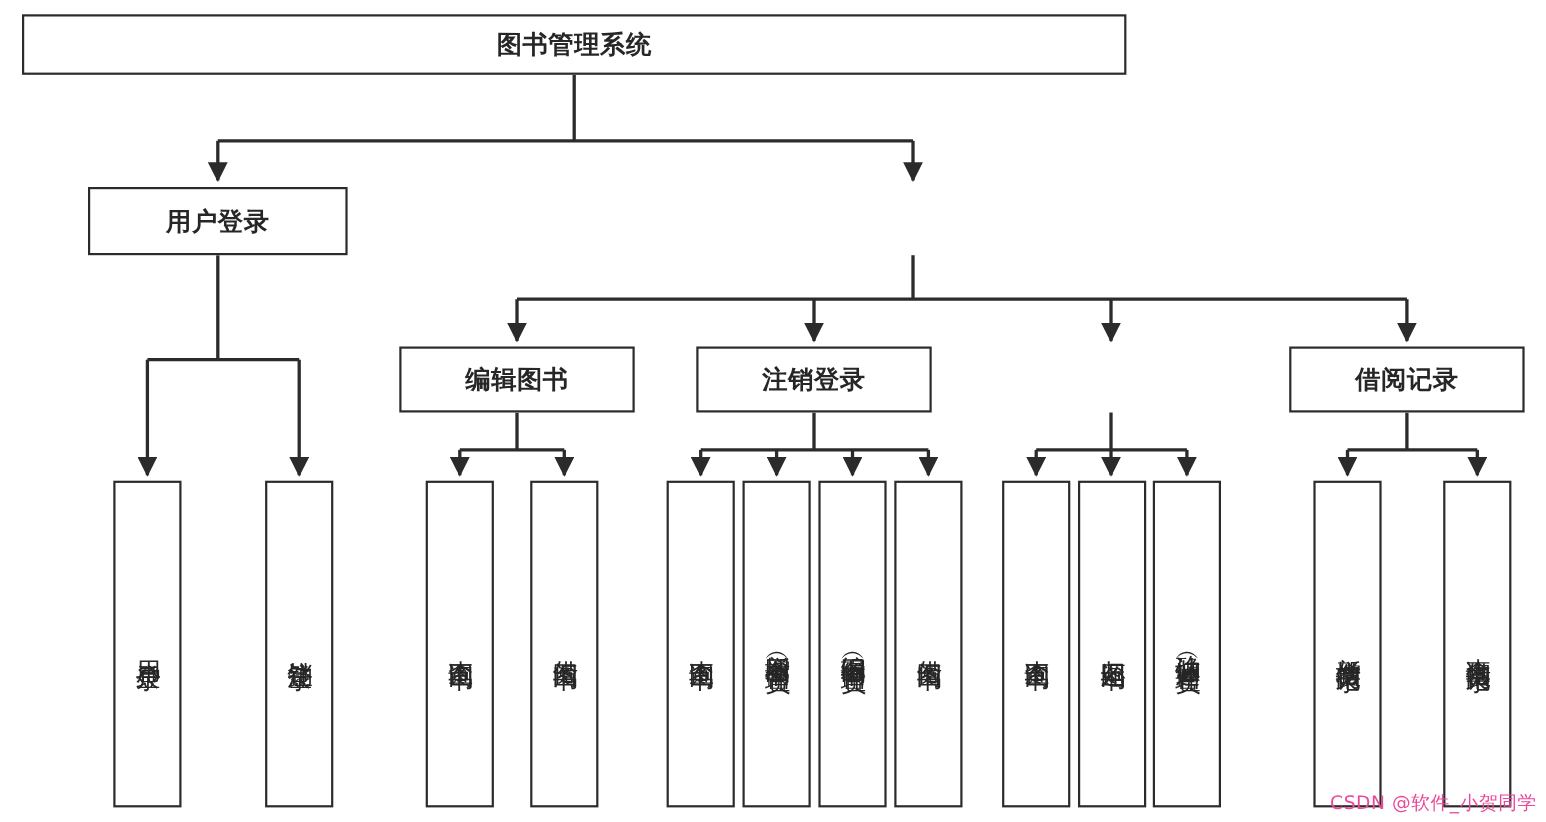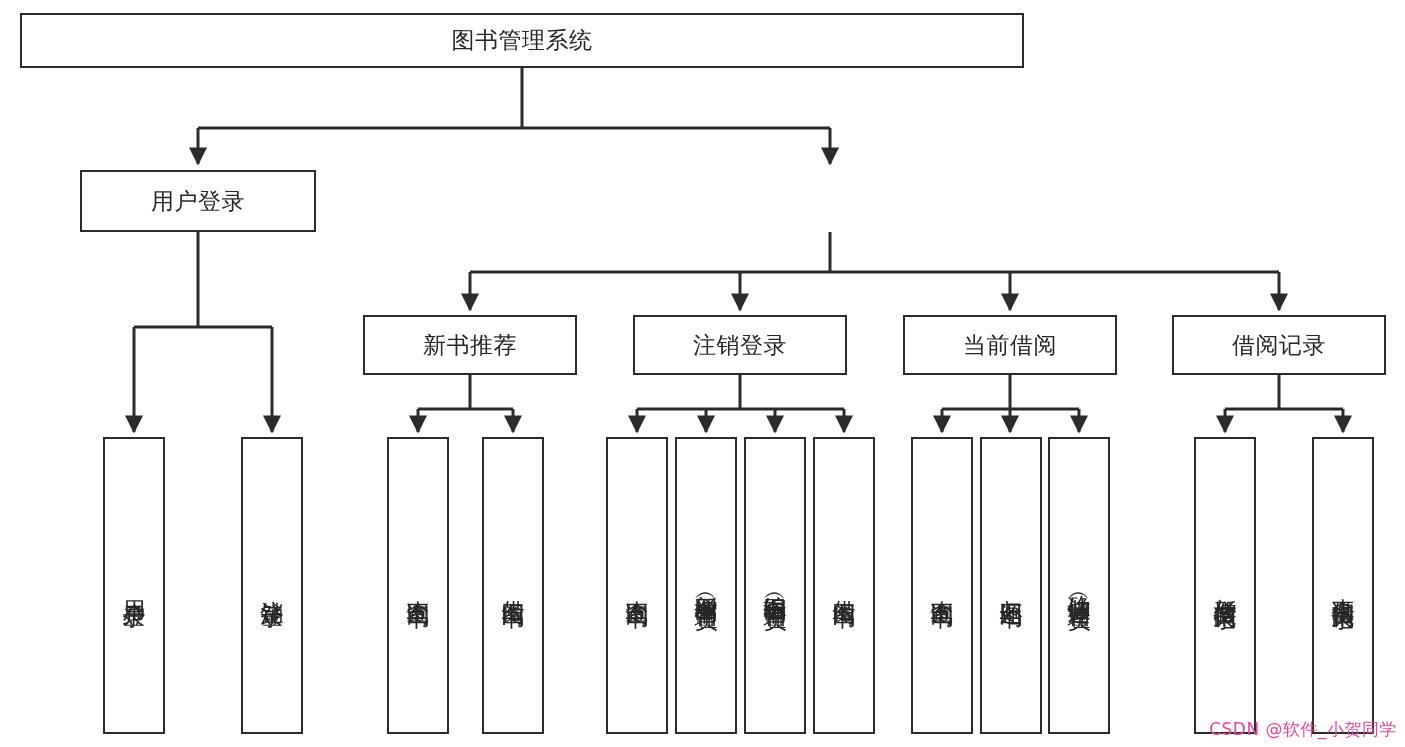--- a/index.html
+++ b/index.html
@@ -27,20 +27,21 @@
     border: 2.5px solid #2b2b2b;
     background: #ffffff;
     display: flex;
     align-items: center;
     justify-content: center;
     color: #262626;
   }
   .node.horiz {
     font-size: 23px;
     letter-spacing: 0.5px;
+    font-weight: bold;
   }
   .node.vert {
     writing-mode: vertical-rl;
     text-orientation: upright;
     font-size: 23px;
     line-height: 1.08;
     letter-spacing: 2px;
     padding: 4px 0;
     white-space: nowrap;
   }
@@ -107,23 +108,22 @@
       <path d="M 1225 409 L 1343 409"></path>
       <path d="M 1225 409 L 1225 432" marker-end="url(#arrow)"></path>
       <path d="M 1343 409 L 1343 432" marker-end="url(#arrow)"></path>
     </g>
   </svg>
 
   <div class="node horiz" style="left:20px; top:13px; width:1004px; height:55px;">图书管理系统</div>
 
   <div class="node horiz" style="left:80px; top:170px; width:236px; height:62px;">用户登录</div>
 
-  <div class="node horiz" style="left:363px; top:315px; width:214px; height:60px;">新书推荐</div>
+  <div class="node horiz" style="left:363px; top:315px; width:214px; height:60px;">编辑图书</div>
   <div class="node horiz" style="left:633px; top:315px; width:214px; height:60px;">注销登录</div>
-  <div class="node horiz" style="left:903px; top:315px; width:214px; height:60px;">当前借阅</div>
   <div class="node horiz" style="left:1172px; top:315px; width:214px; height:60px;">借阅记录</div>
 
   <div class="node vert" style="left:103px; top:437px; width:62px; height:297px;">用户登录</div>
   <div class="node vert" style="left:241px; top:437px; width:62px; height:297px;">注销登录</div>
 
   <div class="node vert" style="left:387px; top:437px; width:62px; height:297px;">查询图书</div>
   <div class="node vert" style="left:482px; top:437px; width:62px; height:297px;">借阅图书</div>
 
   <div class="node vert" style="left:606px; top:437px; width:62px; height:297px;">查询图书</div>
   <div class="node vert" style="left:675px; top:437px; width:62px; height:297px;">新增图书（管理员）</div>

